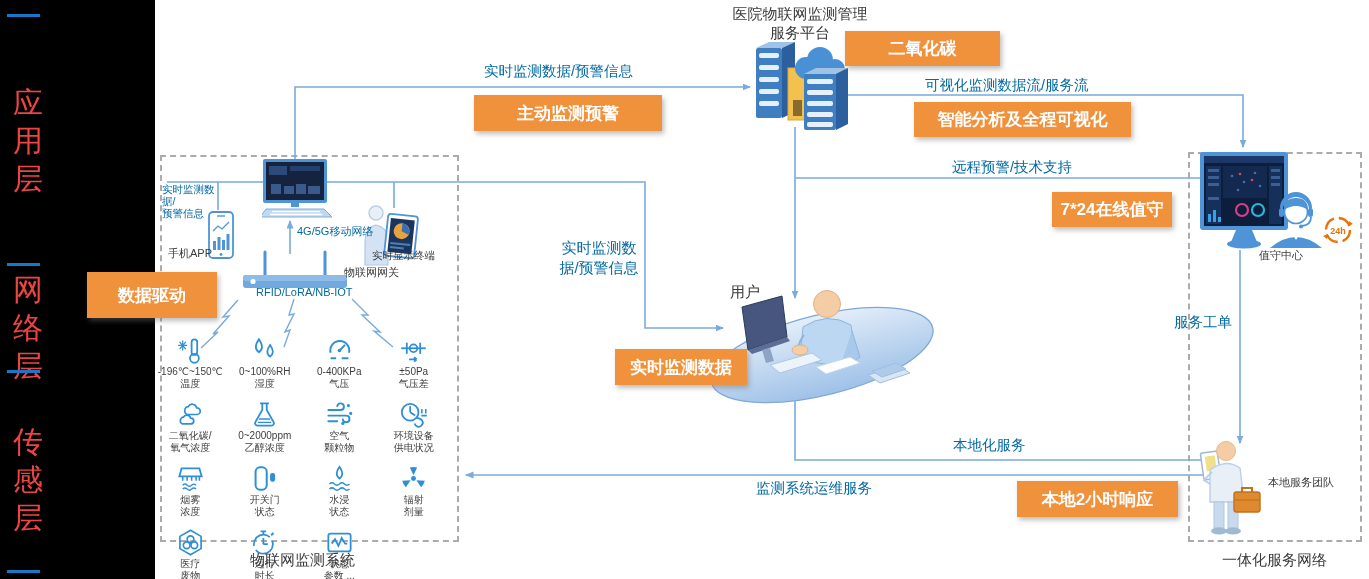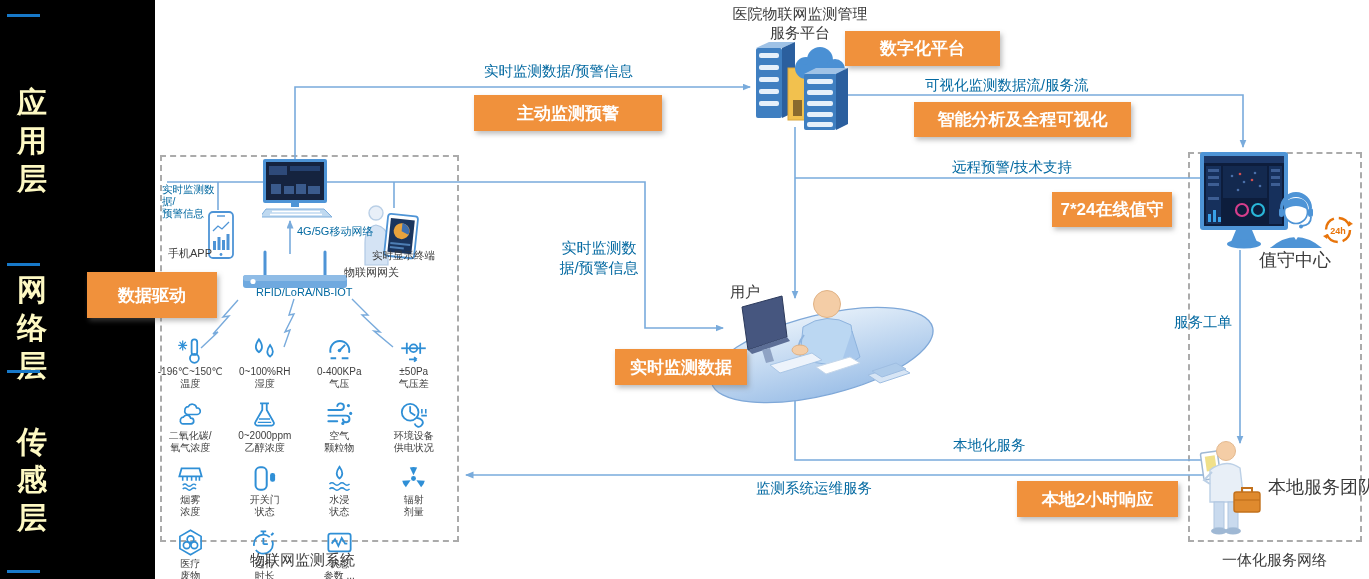--- a/index.html
+++ b/index.html
@@ -1,32 +1,32 @@
 <!DOCTYPE html>
 <html><head>
 <meta charset="utf-8">
 <style>
   html,body{margin:0;padding:0;background:#fff;}
   .stage{position:relative;width:1369px;height:579px;background:#fff;overflow:hidden;
          font-family:"Liberation Sans","DejaVu Sans",sans-serif;}
   
   .sidebar{position:absolute;left:0;top:0;width:155px;height:579px;background:#000;}
-  .layer-label{position:absolute;left:13px;width:34px;color:#fef9c3;font-size:30px;
-               line-height:38px;font-weight:700;word-break:break-all;letter-spacing:0;text-align:right;}
+  .layer-label{position:absolute;left:13px;width:34px;color:#ef4444;font-size:30px;
+               line-height:38px;font-weight:400;word-break:break-all;letter-spacing:0;}
   .sep{position:absolute;left:7px;width:33px;height:3px;background:#1778C8;}
   
   .dashbox{position:absolute;border:2px dashed #ABABAB;background:transparent;}
   
   .badge{position:absolute;background:#F0913C;color:#fff;font-weight:bold;font-size:17px;
          display:flex;align-items:center;justify-content:center;white-space:nowrap;
          box-shadow:2px 3px 5px rgba(110,110,110,.45);z-index:6;}
   
   .flowlabel{position:absolute;color:#0369a1;font-size:14.5px;white-space:nowrap;z-index:5;}
   .flowlabel.small{font-size:11px;}
-  .blacklabel{position:absolute;color:#3A3A3A;font-size:18px;white-space:nowrap;z-index:5;}
+  .blacklabel{position:absolute;color:#3A3A3A;font-size:11px;white-space:nowrap;z-index:5;}
   .blacklabel.small{font-size:11px;}
   .center-text{text-align:center;}
   
   .sensor-grid{position:absolute;left:153px;top:336px;width:298px;z-index:4;
                display:grid;grid-template-columns:repeat(4,1fr);grid-auto-rows:64px;}
   .sensor-cell{display:flex;flex-direction:column;align-items:center;justify-content:flex-start;}
   .sensor-cell svg{width:29px;height:29px;flex:0 0 auto;}
   .sensor-lb{font-size:10px;line-height:11px;color:#3E3E3E;text-align:center;margin-top:1px;white-space:nowrap;}
   .wires{position:absolute;left:0;top:0;z-index:2;}
   .art{position:absolute;z-index:3;}
@@ -440,21 +440,21 @@
     <rect x="42" y="62" width="10" height="26" fill="#C9DAEE" stroke="#AFC6E0"></rect>
     <ellipse cx="33" cy="91" rx="8" ry="3.5" fill="#9FB8D4"></ellipse>
     <ellipse cx="47" cy="91" rx="8" ry="3.5" fill="#9FB8D4"></ellipse>
     <g>
       <rect x="48" y="52" width="26" height="20" rx="2.5" fill="#DF8A2E" stroke="#C2711C" stroke-width="1.4"></rect>
       <path d="M56,52 v-4 h10 v4" fill="none" stroke="#C2711C" stroke-width="2"></path>
       <line x1="48" y1="60" x2="74" y2="60" stroke="#C2711C" stroke-width="1.2"></line>
     </g>
   </svg>
 
-  <div class="badge" style="left:845px;top:31px;width:155px;height:35px">数字化平台</div>
+  <div class="badge" style="left:845px;top:31px;width:155px;height:35px">二氧化碳</div>
   <div class="badge" style="left:474px;top:95px;width:188px;height:36px">主动监测预警</div>
   <div class="badge" style="left:914px;top:102px;width:217px;height:35px">智能分析及全程可视化</div>
   <div class="badge" style="left:1052px;top:192px;width:120px;height:35px">7*24在线值守</div>
   <div class="badge" style="left:87px;top:272px;width:130px;height:46px">数据驱动</div>
   <div class="badge" style="left:615px;top:349px;width:132px;height:36px">实时监测数据</div>
   <div class="badge" style="left:1017px;top:481px;width:161px;height:36px">本地2小时响应</div>
 
   <div class="flowlabel" style="left:484px;top:62px">实时监测数据/预警信息</div>
   <div class="flowlabel" style="left:925px;top:76px">可视化监测数据流/服务流</div>
   <div class="flowlabel" style="left:952px;top:158px">远程预警/技术支持</div>

